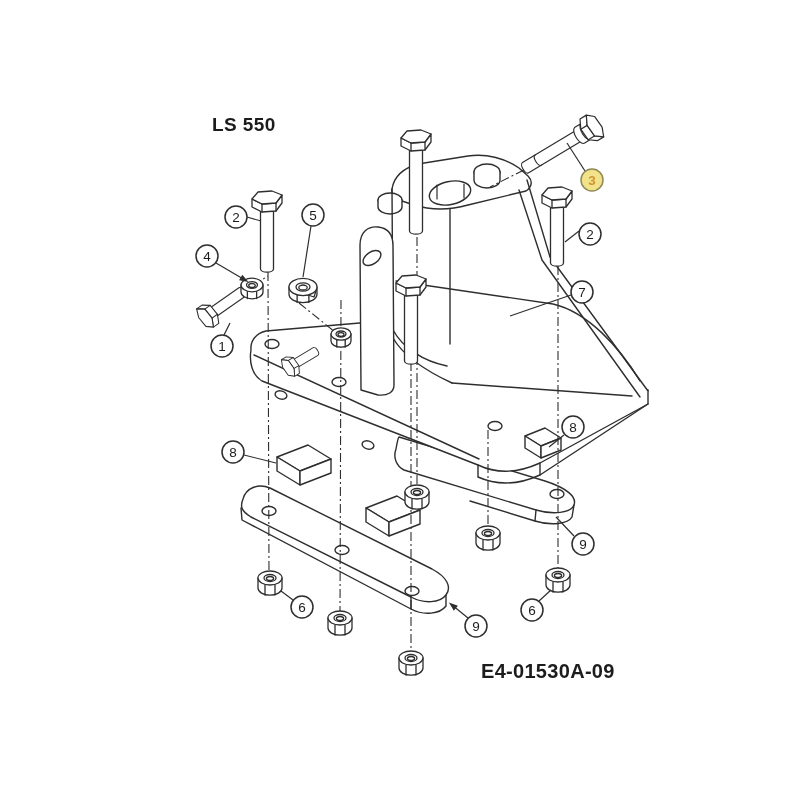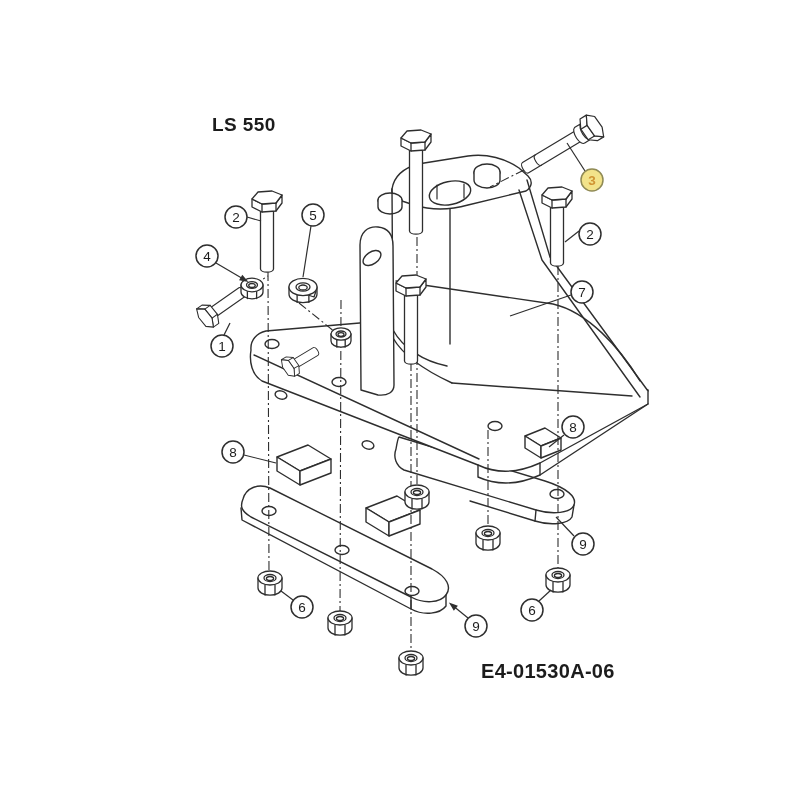--- a/index.html
+++ b/index.html
@@ -277,14 +277,14 @@
         </g>
         <g>
           <line x1="468" y1="618" x2="452" y2="605" stroke="#2e2e2e" stroke-width="1.2"></line>
           <path d="M448.89554399953494,602.4776294996221 L457.8984664008836,605.6693983251002 L453.86267360027904,610.6365279258443 Z" fill="#2e2e2e" stroke="none"></path>
           <circle cx="476" cy="626" r="11" fill="#ffffff" stroke="#2e2e2e" stroke-width="1.5"></circle>
           <text x="476" y="630.7" text-anchor="middle" font-size="13.5" font-weight="400" fill="#1c1c1c">9</text>
         </g>
       </g>
   </svg>
 
-  <div class="drawing-number">E4-01530A-06</div>
+  <div class="drawing-number">E4-01530A-09</div>
 </div>
 
 </body></html>

